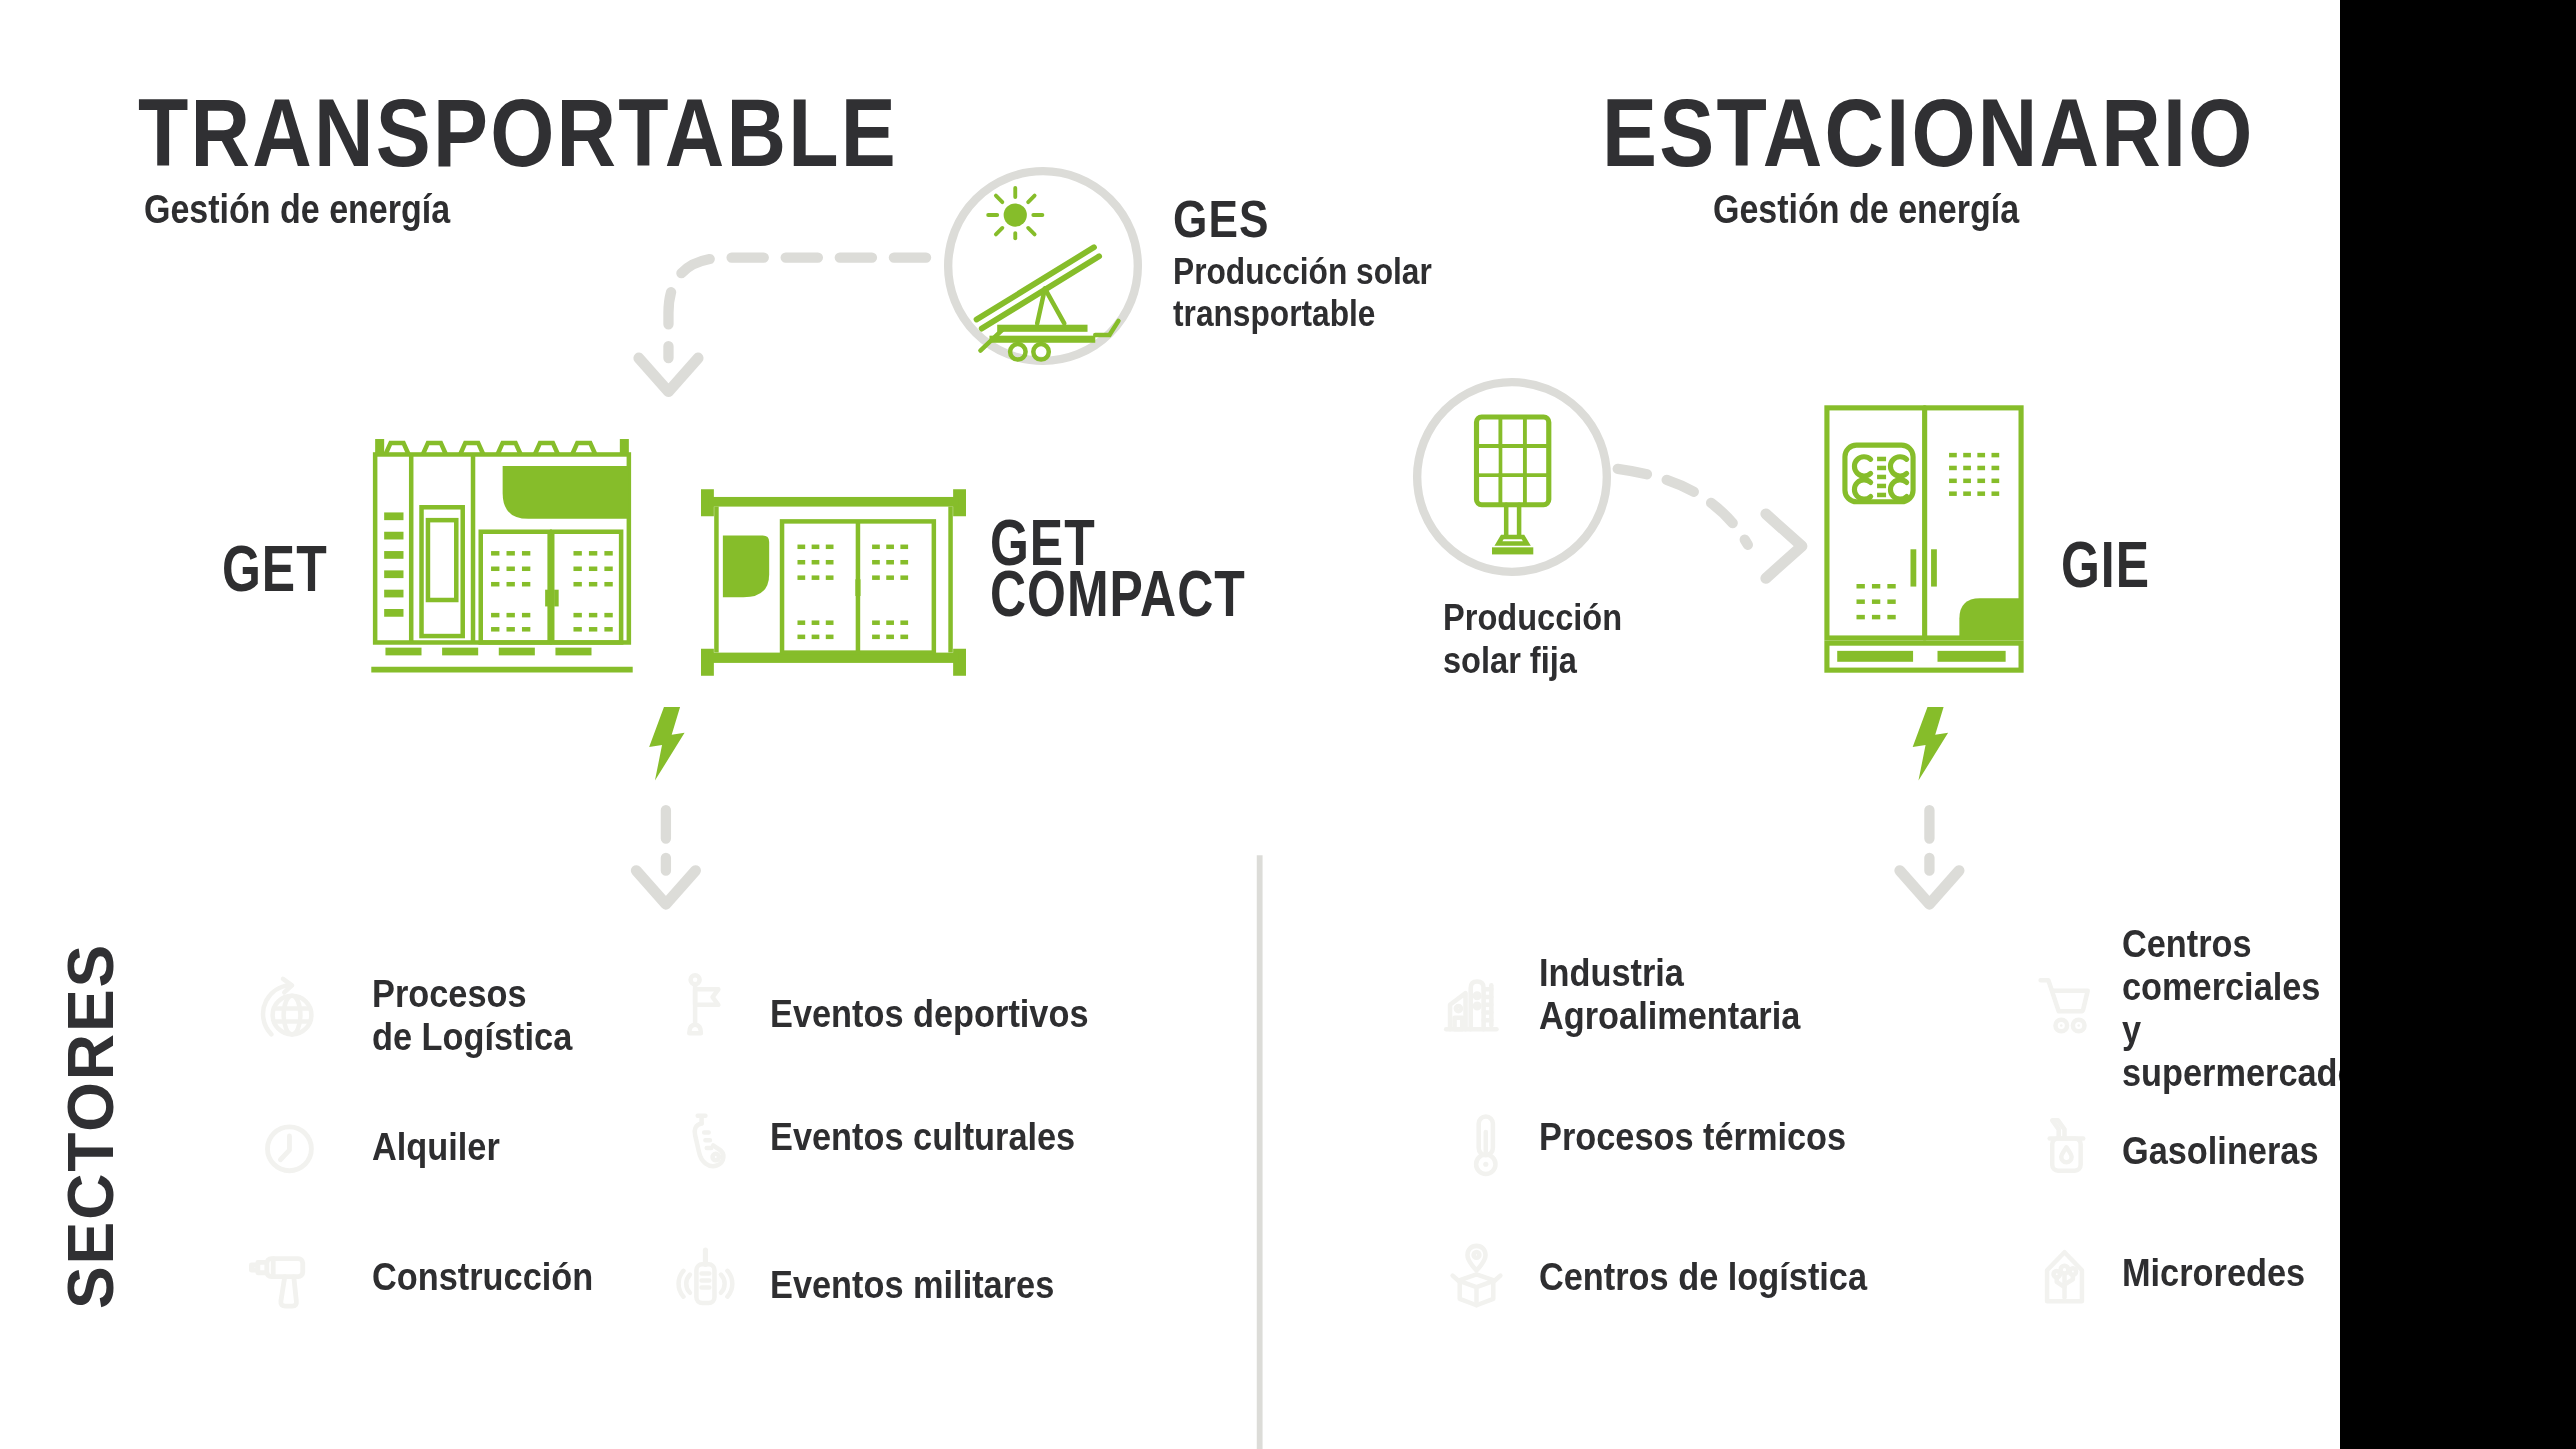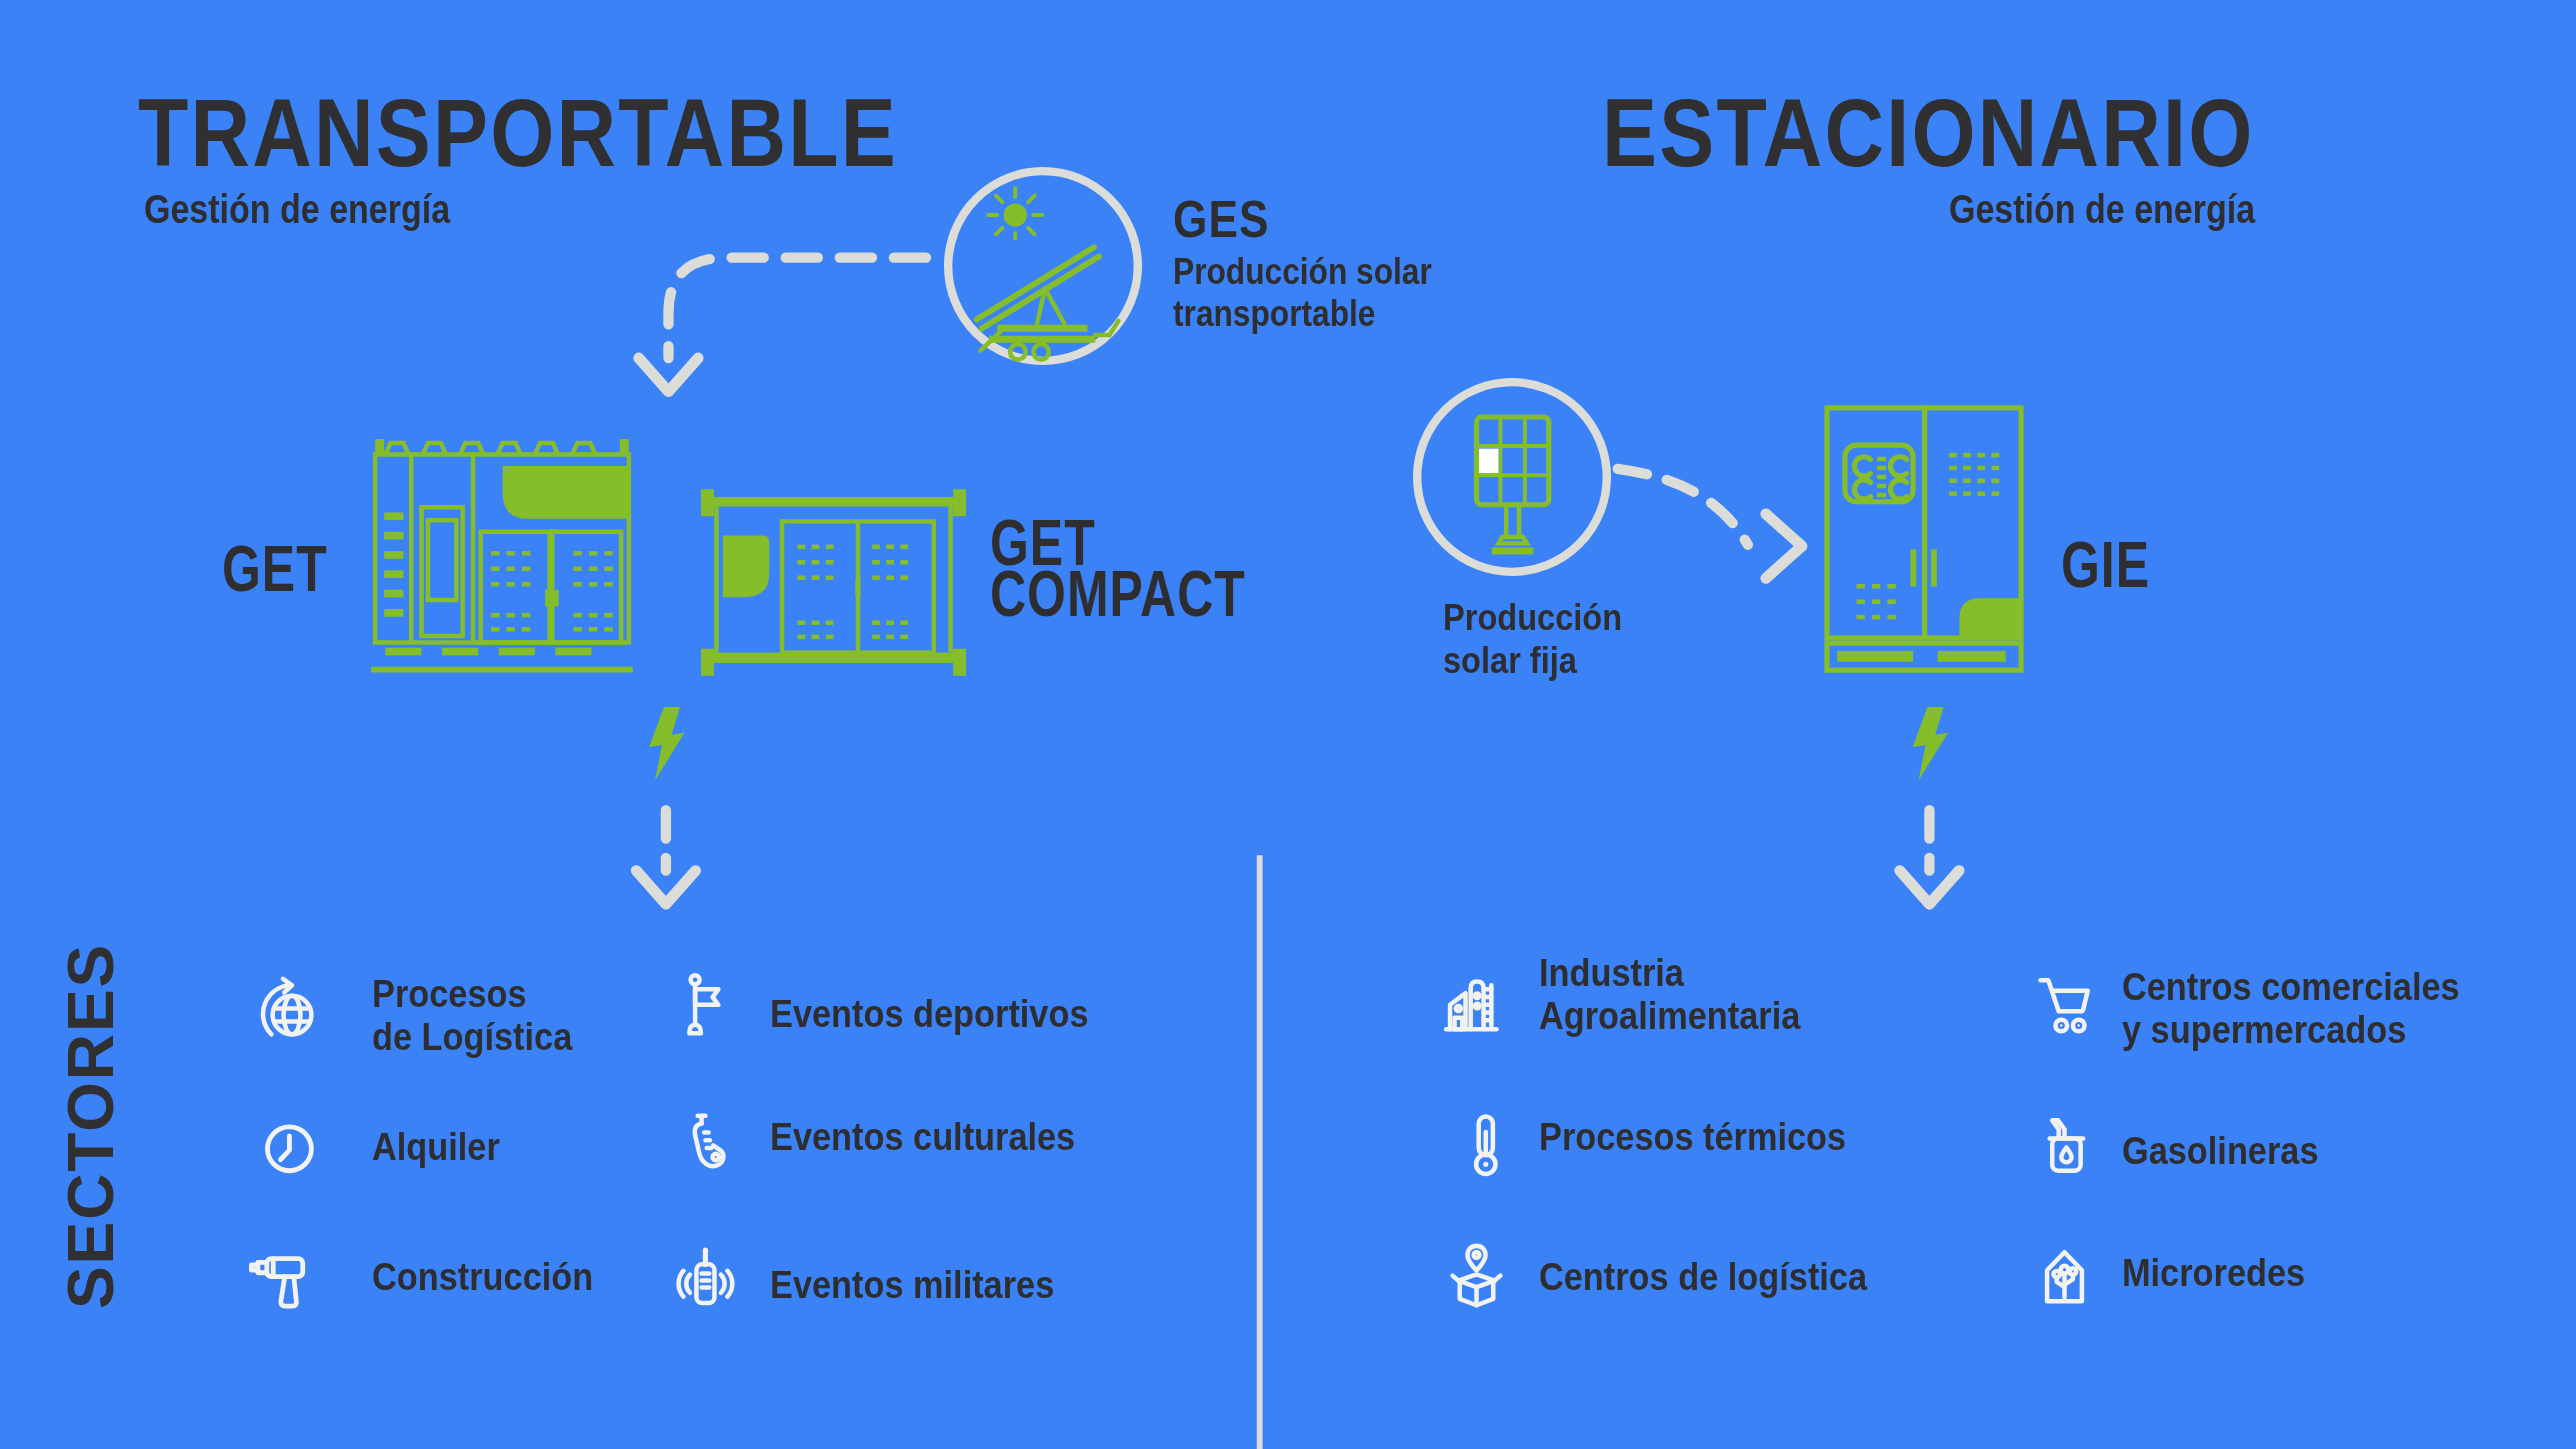--- a/index.html
+++ b/index.html
@@ -1,16 +1,16 @@
 <!DOCTYPE html>
 <html style="font-size:10.3px"><head>
 <meta charset="utf-8">
 <style>
   html,body{margin:0;padding:0;background:#000;}
-  .stage{position:relative;width:2576px;height:1449px;background:#3b82f6;overflow:hidden;
+  .stage{position:relative;width:2340px;height:1449px;background:#ffffff;overflow:hidden;
          font-family:"Liberation Sans",sans-serif;}
   .abs{position:absolute;}
   .title{font-size:97px;font-weight:bold;color:#303033;letter-spacing:2.6px;white-space:nowrap;
          line-height:1;transform:scaleX(0.85);transform-origin:left top;}
   .subtitle{font-size:40px;font-weight:bold;color:#2e2e30;white-space:nowrap;line-height:1;
             transform:scaleX(0.85);transform-origin:left top;}
   .subtitle.right{transform-origin:right top;text-align:right;}
   .machine-label{font-size:64px;font-weight:bold;color:#2e2e30;letter-spacing:1.3px;line-height:0.8;
                  white-space:pre-line;transform:scaleX(0.78);transform-origin:left top;}
   .ges-label{font-size:52px;font-weight:bold;color:#2e2e30;letter-spacing:1.3px;line-height:1;

